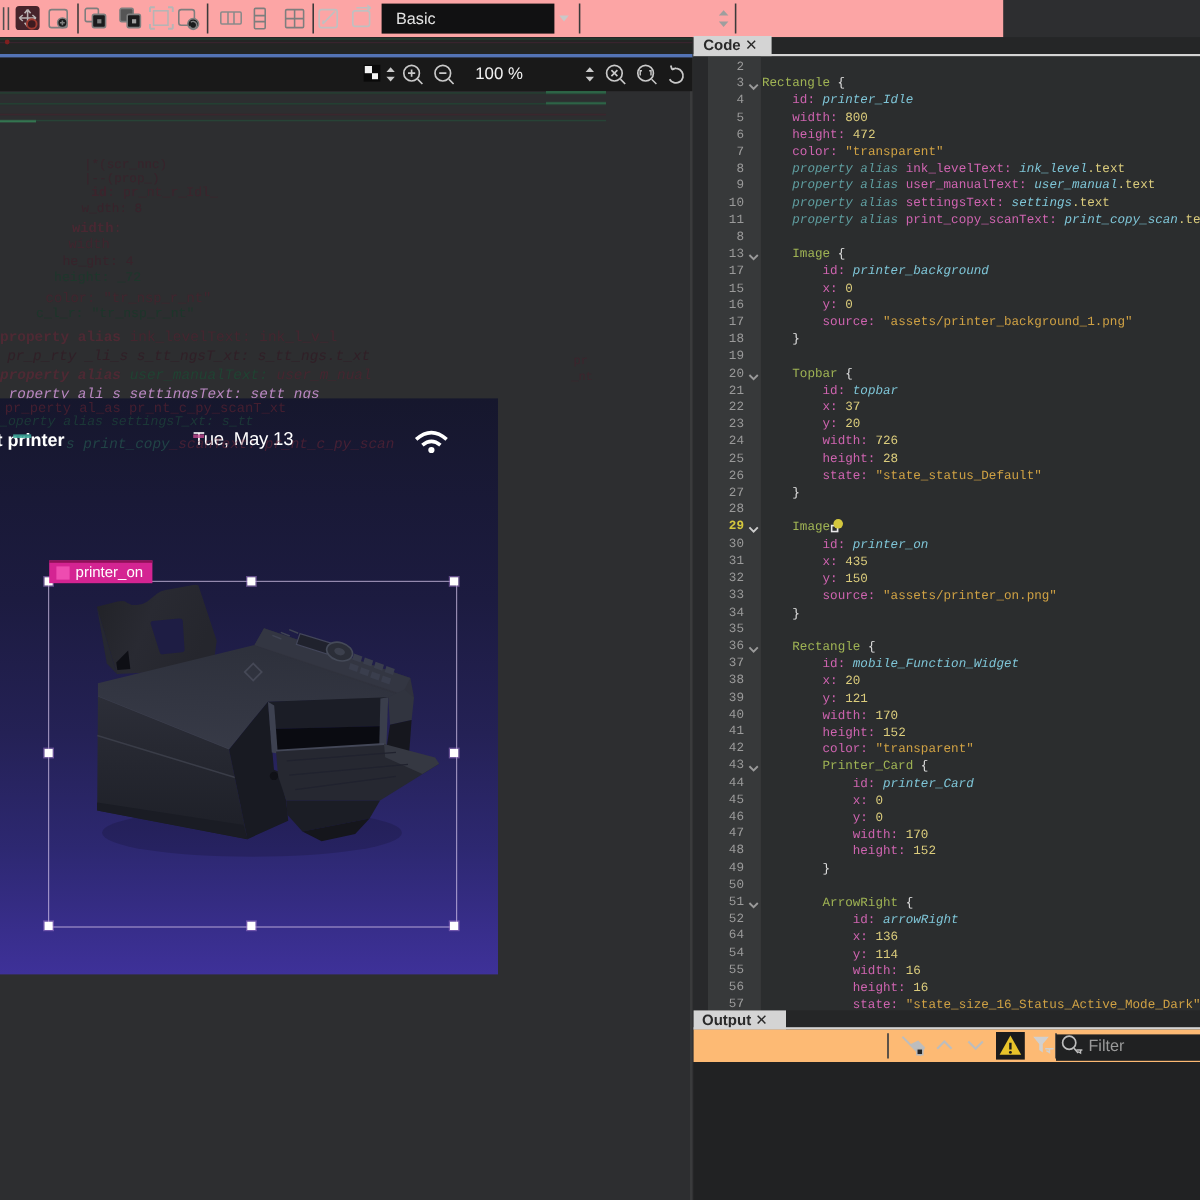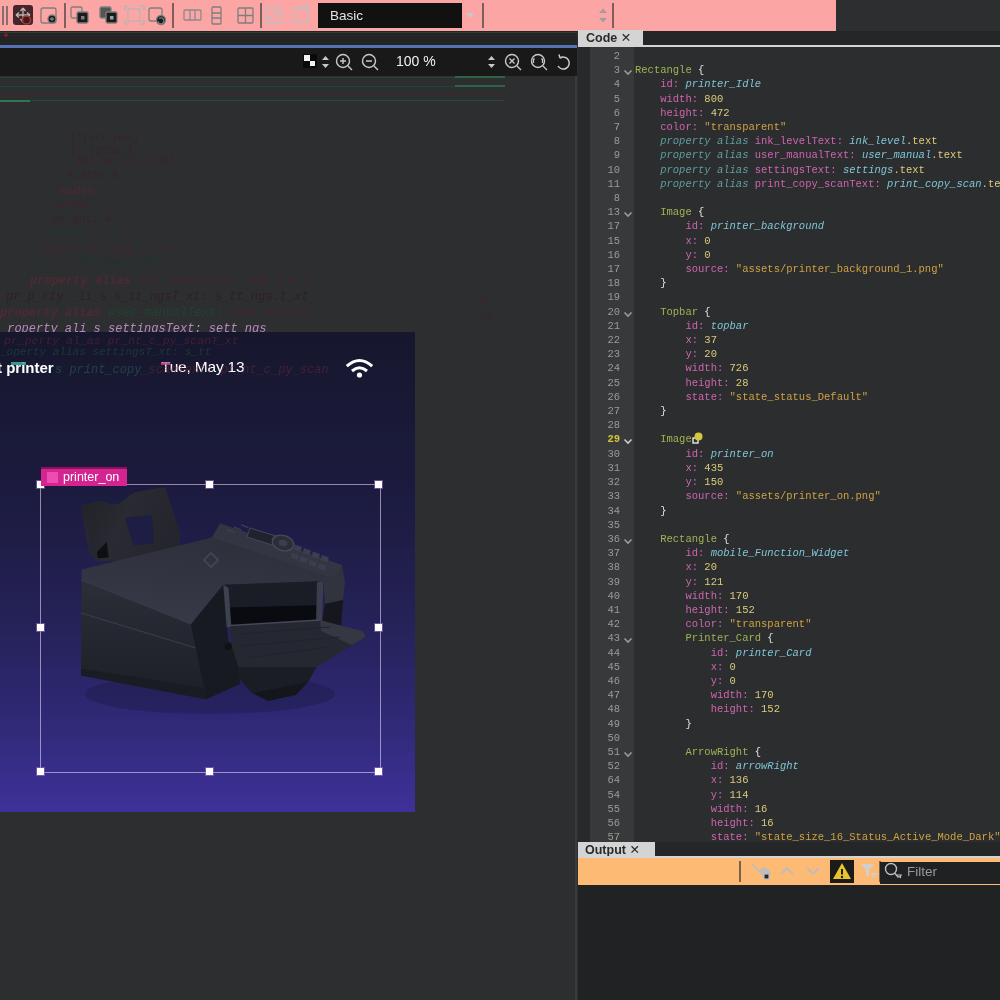--- a/index.html
+++ b/index.html
@@ -147,40 +147,40 @@
   <div class="ghost" style="left:70px;top:132px;color:#3e1f2a;font-size:10.5px">|*(scr_nnc)</div>
   <div class="ghost" style="left:70px;top:144px;color:#3e1f2a;font-size:10.5px">|--(prop_)</div>
   <div class="ghost" style="left:76px;top:155px;color:#44202c;font-size:11px"><b>id</b>: pr_nt_r_Idl_</div>
   <div class="ghost" style="left:68px;top:169px;color:#3e1f2a;font-size:10.5px">w_dth: 8</div>
   <div class="ghost" style="left:60px;top:184px;color:#562634;font-size:11.5px"><b>width</b>:</div>
   <div class="ghost" style="left:57px;top:198px;color:#48222e;font-size:11.5px">width</div>
   <div class="ghost" style="left:52px;top:213px;color:#3e1f2a;font-size:11px">he_ght: 4</div>
   <div class="ghost" style="left:45px;top:226px;color:#183c2b;font-size:11px">height: _72</div>
   <div class="ghost" style="left:38px;top:243px;color:#4a222e;font-size:11.5px">color: "tr_nsp_r_nt"</div>
   <div class="ghost" style="left:30px;top:256px;color:#173a29;font-size:11px">c_l_r: "tr_nsp_r_nt"</div>
-  <div class="ghost" style="left:30px;top:274px;color:#5c2836;font-size:12px;font-style:italic"><b>property alias</b> <span style="color:#4f2330">ink_levelText: ink_l_v_l</span></div>
+  <div class="ghost" style="left:0;top:274px;color:#5c2836;font-size:12px;"><b>property alias</b> <span style="color:#4f2330">ink_levelText: ink_l_v_l</span></div>
   <div class="ghost" style="left:6px;top:290px;color:#331a24;font-size:12px;font-style:italic">pr_p_rty _li_s s_tt_ngsT_xt: s_tt_ngs.t_xt</div>
   <div class="ghost" style="left:0;top:306px;color:#5c2836;font-size:12px;font-style:italic"><b>property alias</b> <span style="color:#1b4c34">user_manualText:</span> <span style="color:#4f2330">user_m_nual</span></div>
   <div class="ghost" style="left:0;top:322px;color:#f0abfc;font-size:12px;font-style:italic">_roperty ali_s settingsText: sett_ngs</div>
   <div class="ghost" style="left:478px;top:296px;color:#45212d;font-size:10px">pr</div>
   <div class="ghost" style="left:476px;top:310px;color:#45212d;font-size:10px">_nt</div>
 </div>
 
 <div id="canvas">
   <div id="statusbar">
     <span style="position:absolute;left:-3px;top:5px;font-weight:bold;font-size:15px">t printer</span>
     <span style="position:absolute;left:161px;top:4px;font-size:15.5px;letter-spacing:-0.2px">Tue, May 13</span>
     <svg style="position:absolute;left:344px;top:3px" width="31" height="21" viewBox="0 0 31 21" fill="none" stroke="#fff">
       <path d="M2.8 9.2 Q15.5 -2.2 28.2 9.2" stroke-width="3" fill="none"></path>
       <path d="M8 14 Q15.5 7.5 23 14" stroke-width="3" fill="none"></path>
       <circle cx="15.5" cy="18" r="2.6" fill="#fff" stroke="none"></circle>
     </svg>
   </div>
 
-  <div class="ghost" style="left:4px;top:2px;color:rgba(105,36,50,0.55);font-size:11.5px;font-style:italic">pr_perty al_as pr_nt_c_py_scanT_xt</div>
+  <div class="ghost" style="left:4px;top:2px;color:rgba(105,36,50,0.55);font-size:11.5px;">pr_perty al_as pr_nt_c_py_scanT_xt</div>
   <div class="ghost" style="left:0;top:14px;color:rgba(34,100,66,0.42);font-size:11px;font-style:italic">_operty alias settingsT_xt: s_tt</div>
   <div class="ghost" style="left:55px;top:31px;font-size:12px;font-style:italic"><span style="color:rgba(44,120,96,0.45)">s print_copy</span><span style="color:rgba(115,40,55,0.5)">_scanText: pr_nt_c_py_scan</span></div>
   <div class="abs" style="left:11px;top:30px;width:15px;height:2.5px;background:rgba(63,174,158,0.85)"></div>
   <div class="abs" style="left:161px;top:30px;width:9px;height:2.5px;background:rgba(194,74,142,0.8)"></div>
 
   <svg id="printer" style="position:absolute;left:0;top:0;filter:blur(0.5px)" width="415" height="480" viewBox="0 0 415 480">
     <defs>
       <linearGradient id="lidg" x1="0.3" y1="0" x2="0" y2="1">
         <stop offset="0" stop-color="#2e313c"></stop>
           <stop offset="1" stop-color="#383b48"></stop>

